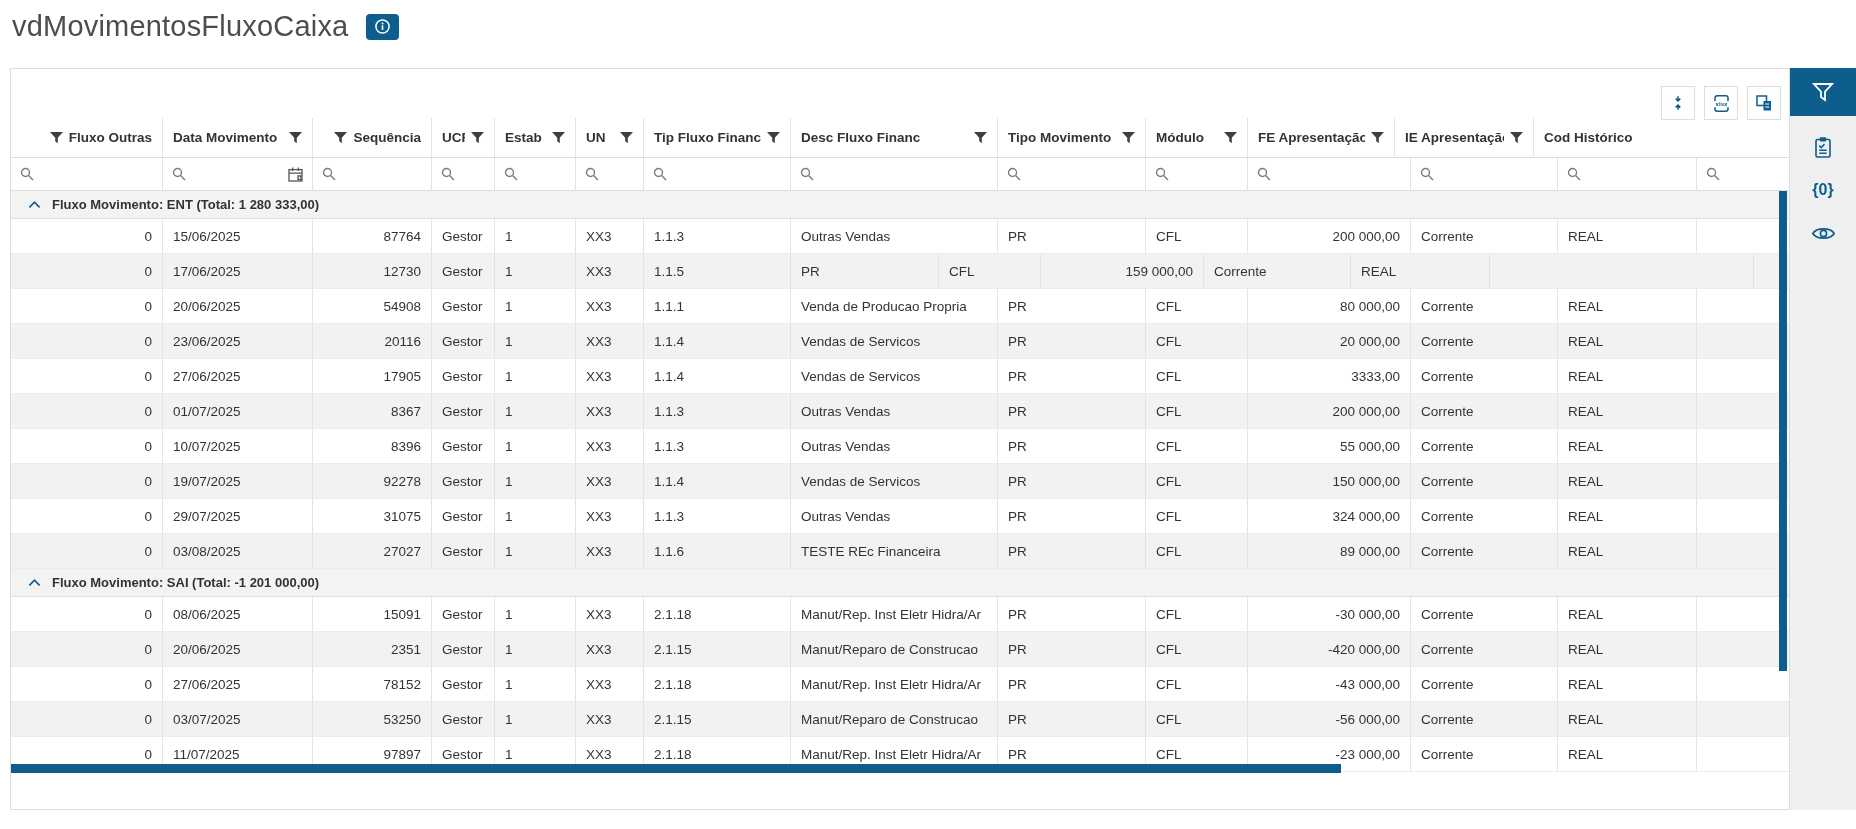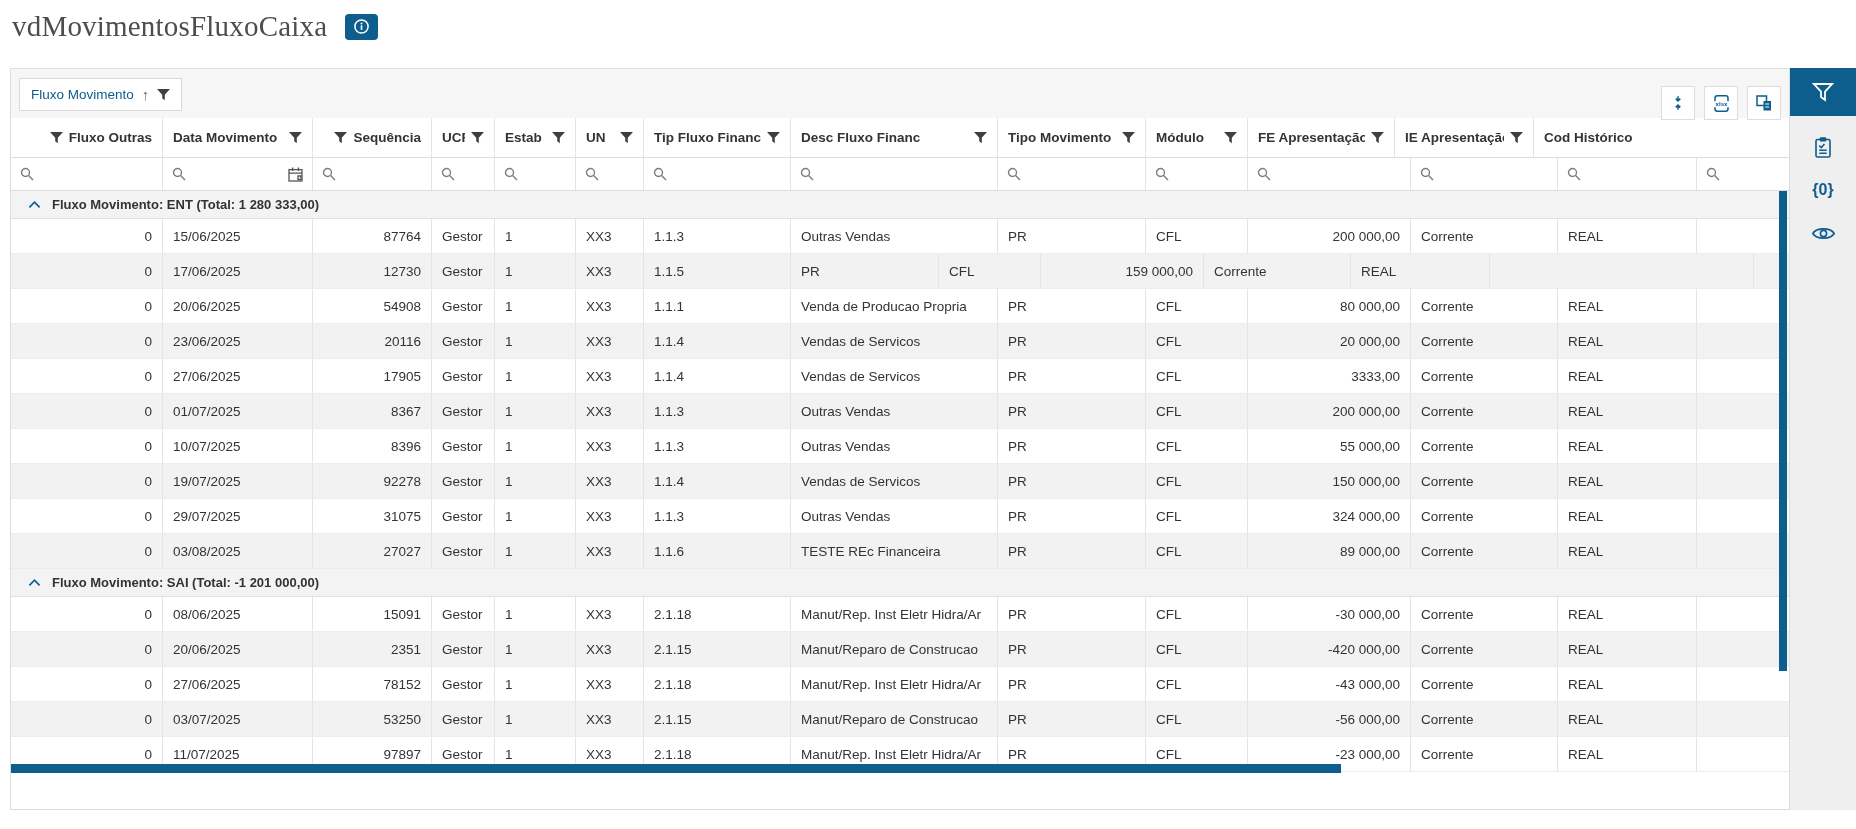--- a/index.html
+++ b/index.html
@@ -2,21 +2,21 @@
 <html><head>
 <meta charset="utf-8">
 <title>vdMovimentosFluxoCaixa</title>
 <style>
   html,body{margin:0;padding:0;background:#fff;}
   body{width:1856px;height:829px;position:relative;overflow:hidden;
        font-family:"Liberation Sans",sans-serif;color:#333;}
 
   
   .title-row{position:absolute;left:12px;top:10px;display:flex;align-items:center;gap:18px;}
-  .page-title{font-size:29px;font-weight:400;color:#4d4d4d;margin:0;letter-spacing:.2px;font-family:Liberation Serif, serif;}
+  .page-title{font-size:29px;font-weight:400;color:#4d4d4d;margin:0;letter-spacing:.2px;}
   .info-btn{width:33px;height:26px;border:none;border-radius:4px;background:var(--accent);
             display:flex;align-items:center;justify-content:center;cursor:pointer;padding:0;}
 
   :root{--accent:#0d5d8d;--border:#dddddd;--cellborder:#e4e4e4;}
 
   
   .grid{position:absolute;left:10px;top:68px;width:1780px;height:742px;
         border:1px solid var(--border);box-sizing:border-box;overflow:hidden;
         font-size:13.5px;background:#fff;}
 
@@ -105,29 +105,20 @@
     <svg width="17" height="17" viewBox="0 0 17 17">
       <circle cx="8.5" cy="8.5" r="6.6" fill="none" stroke="#fff" stroke-width="1.5"></circle>
       <circle cx="8.5" cy="5.4" r="1" fill="#fff"></circle>
       <rect x="7.7" y="7.3" width="1.6" height="4.6" fill="#fff"></rect>
     </svg>
   </button>
 </div>
 
 <div class="grid">
 
-  <div class="group-panel">
-    <div class="chip">
-      <span class="chip-label">Fluxo Movimento</span>
-      <span class="sort-arrow">↑</span>
-      <svg class="fn" viewBox="0 0 14 13">
-          <path d="M0 0h14L8.4 6.2v6L5.6 10V6.2L0 0z"></path>
-        </svg>
-    </div>
-  </div>
 
   <div class="tb-buttons">
     <button class="tb-btn">
       <svg width="16" height="16" viewBox="0 0 16 16">
         <path class="tbi-stroke" d="M8 1.2v4.6M5.7 3.6L8 5.9l2.3-2.3"></path>
         <path class="tbi-stroke" d="M8 14.8v-4.6M5.7 12.4L8 10.1l2.3 2.3"></path>
       </svg>
     </button>
     <button class="tb-btn">
       <svg width="19" height="19" viewBox="0 0 19 19">

